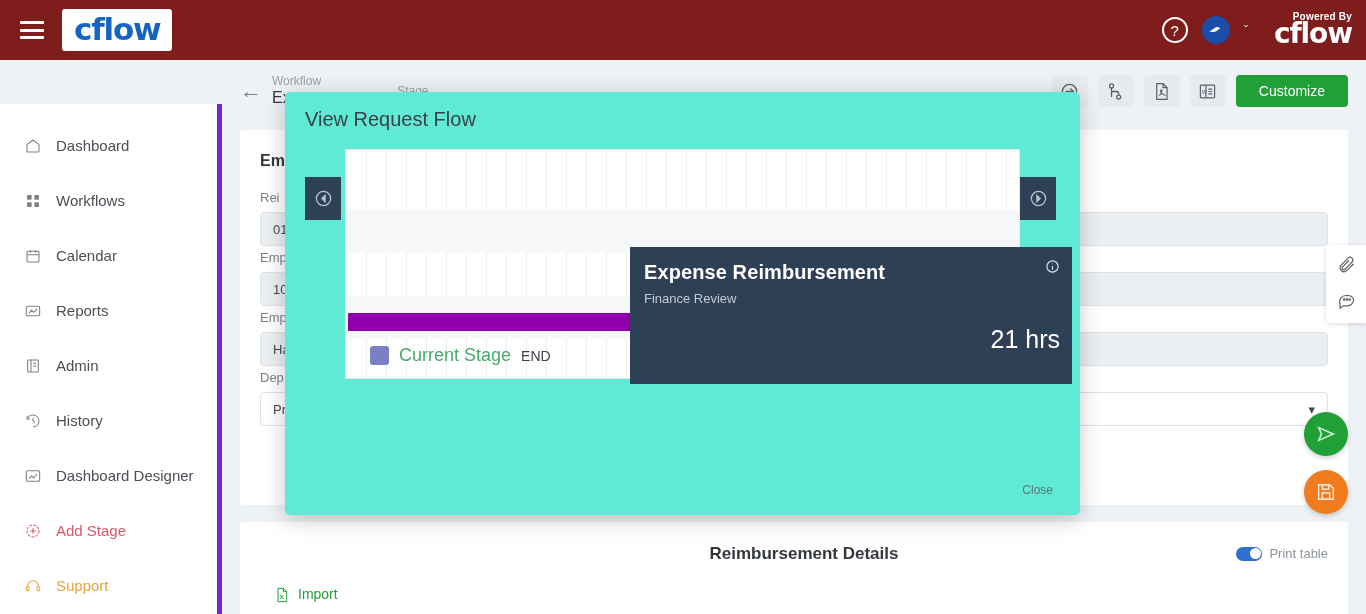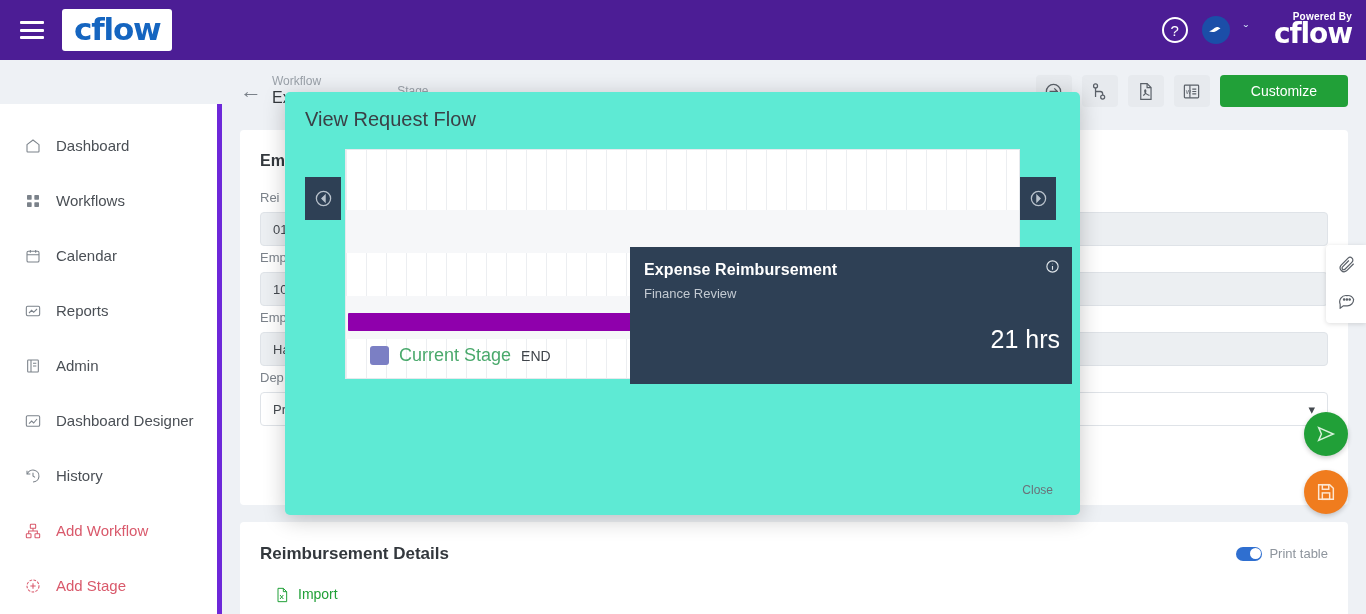--- a/index.html
+++ b/index.html
@@ -6,21 +6,21 @@
   html, body {
     width: 1366px; height: 614px;
     overflow: hidden;
     font-family: "Liberation Sans", sans-serif;
     background: #eef1f5;
   }
 
   
   .topbar {
     position: absolute; left: 0; top: 0; width: 1366px; height: 60px;
-    background: #4c1d95; display: flex; align-items: center;
+    background: #7f1d1d; display: flex; align-items: center;
   }
   .hamburger { width: 24px; height: 18px; margin-left: 20px; cursor: pointer;
                display: flex; flex-direction: column; justify-content: space-between; }
   .hamburger i { display: block; height: 3px; background: #fff; border-radius: 1px; }
   .logo-box {
     margin-left: 18px; background: #fff; border-radius: 3px;
     padding: 4px 12px 6px; height: 42px; display: flex; align-items: center;
   }
   .logo-txt { color: #1565c0; font-size: 31px; font-weight: 700; letter-spacing: -1.2px;
               line-height: 1; font-family: "DejaVu Sans", sans-serif; }
@@ -62,38 +62,38 @@
   .crumb-col { margin-left: 10px; }
   .crumb-label { font-size: 12px; color: #9aa1a9; line-height: 14px; }
   .crumb-val { font-size: 16px; color: #33383d; line-height: 20px; }
   .crumb-col.stage { margin-left: 76px; }
   .tool-group { margin-left: auto; display: flex; align-items: center; gap: 10px;
                 padding-right: 18px; }
   .tool-btn { width: 36px; height: 32px; background: #e7eaee; border-radius: 4px;
               display: flex; align-items: center; justify-content: center; cursor: pointer; }
   .tool-btn svg { width: 19px; height: 19px; }
   .customize-btn { background: #21a038; color: #fff; font-size: 14px; border: none;
-                   border-radius: 4px; height: 32px; padding: 0 31px; cursor: pointer;
+                   border-radius: 4px; height: 32px; padding: 0 23px; cursor: pointer;
                    font-family: "Liberation Sans", sans-serif; }
 
   
   .form-card { position: absolute; left: 18px; top: 70px; width: 1108px; height: 375px;
                background: #fff; border-radius: 4px; }
   .form-card h3 { font-size: 16px; color: #33383d; font-weight: 600; padding: 22px 0 0 20px; }
   .field { position: absolute; left: 20px; width: 1068px; }
   .field label { display: block; font-size: 13px; color: #7b828a; margin-bottom: 7px; }
   .field .inp { height: 34px; background: #eceff2; border: 1px solid #dfe3e8;
                 border-radius: 4px; font-size: 13px; color: #44494f;
                 display: flex; align-items: center; padding: 0 12px; }
   .field .inp.white { background: #fff; justify-content: space-between; }
   .f0 { top: 60px; } .f1 { top: 120px; } .f2 { top: 180px; } .f3 { top: 240px; }
 
   .bottom-card { position: absolute; left: 18px; top: 462px; width: 1108px; height: 110px;
                  background: #fff; border-radius: 4px; }
-  .bottom-card h3 { font-size: 17px; color: #33383d; font-weight: 600; padding: 22px 0 0 20px; }
+  .bottom-card h3 { font-size: 17px; color: #33383d; font-weight: 600; padding: 22px 0 0 20px; text-align: center; }
   .toggle-wrap { position: absolute; right: 20px; top: 24px; display: flex;
                  align-items: center; gap: 7px; cursor: pointer; }
   .toggle { width: 26px; height: 14px; background: #2f6fd0; border-radius: 8px;
             position: relative; }
   .toggle::after { content: ""; position: absolute; right: 1.5px; top: 1.5px;
                    width: 11px; height: 11px; background: #fff; border-radius: 50%; }
   .toggle-lbl { font-size: 13px; color: #8e959d; }
   .import-row { position: absolute; left: 34px; top: 64px; display: flex;
                 gap: 8px; cursor: pointer; }
   .import-row svg { width: 16px; height: 18px; }
@@ -139,21 +139,21 @@
 
   .nav-arrow { position: absolute; top: 85px; width: 36px; height: 43px;
                background: #2e4055; display: flex; align-items: center;
                justify-content: center; cursor: pointer; }
   .nav-arrow.left { left: 20px; }
   .nav-arrow.right { left: 735px; }
   .nav-arrow svg { width: 19px; height: 19px; }
 
   .tooltip { position: absolute; left: 345px; top: 155px; width: 442px; height: 137px;
              background: #2e4055; color: #fff; padding: 14px 16px 0 14px; }
-  .tt-title { font-size: 16px; font-weight: 600; letter-spacing: .1px; }
+  .tt-title { font-size: 20px; font-weight: 600; letter-spacing: .1px; }
   .tt-sub { font-size: 13px; color: #c3cad2; margin-top: 7px; }
   .tt-info { position: absolute; right: 12px; top: 12px; width: 15px; height: 15px; }
   .tt-times { position: absolute; left: 14px; top: 86px; font-size: 11px; color: #e7ebef;
               line-height: 20px; }
   .tt-times b { font-weight: 400; font-size: 13px; margin-left: 5px; }
   .tt-hrs { position: absolute; right: 12px; top: 78px; font-size: 25px; color: #fff; }
 
   .close-btn { position: absolute; right: 27px; bottom: 18px; font-size: 12px;
                color: #6b7178; cursor: pointer; }
 </style>
@@ -233,49 +233,38 @@
           <rect x="4" y="3" width="16" height="18" rx="1"></rect>
           <path d="M9 3v18M12 8h5M12 12h5"></path>
         </svg>
     </span>
     <span>Admin</span>
   </div>
 
   <div class="nav-item">
     <span class="ico">
       <svg viewBox="0 0 24 24" fill="none" stroke="#7b828a" stroke-width="1.6">
-          <rect x="2" y="4" width="20" height="16" rx="2"></rect>
-          <path d="M6 16l4-4 3 3 5-6"></path>
-        </svg>
-    </span>
-    <span>Dashboard Designer</span>
-  </div>
-
-  <div class="nav-item">
-    <span class="ico">
-      <svg viewBox="0 0 24 24" fill="none" stroke="#7b828a" stroke-width="1.6">
           <path d="M3.5 9A9 9 0 1112 21"></path>
           <path d="M3 4v5h5"></path>
           <path d="M12 7v5l3 2"></path>
         </svg>
     </span>
     <span>History</span>
   </div>
 
-  <div class="nav-item red">
-    <span class="ico">
-      <svg viewBox="0 0 24 24" fill="none" stroke="#d9596b" stroke-width="1.6">
-          <rect x="8" y="2" width="8" height="6" rx="1"></rect>
-          <rect x="2" y="16" width="7" height="6" rx="1"></rect>
-          <rect x="15" y="16" width="7" height="6" rx="1"></rect>
-          <path d="M12 8v4M5.5 16v-4h13v4"></path>
-        </svg>
-    </span>
-    <span>Add Workflow</span>
-  </div>
+  <div class="nav-item">
+    <span class="ico">
+      <svg viewBox="0 0 24 24" fill="none" stroke="#7b828a" stroke-width="1.6">
+          <rect x="2" y="4" width="20" height="16" rx="2"></rect>
+          <path d="M6 16l4-4 3 3 5-6"></path>
+        </svg>
+    </span>
+    <span>Dashboard Designer</span>
+  </div>
+
 
   <div class="nav-item red">
     <span class="ico">
       <svg viewBox="0 0 24 24" fill="none" stroke="#d9596b" stroke-width="1.6">
           <circle cx="12" cy="12" r="9" stroke-dasharray="4 2"></circle>
           <path d="M12 8v8M8 12h8"></path>
         </svg>
     </span>
     <span>Add Stage</span>
   </div>

